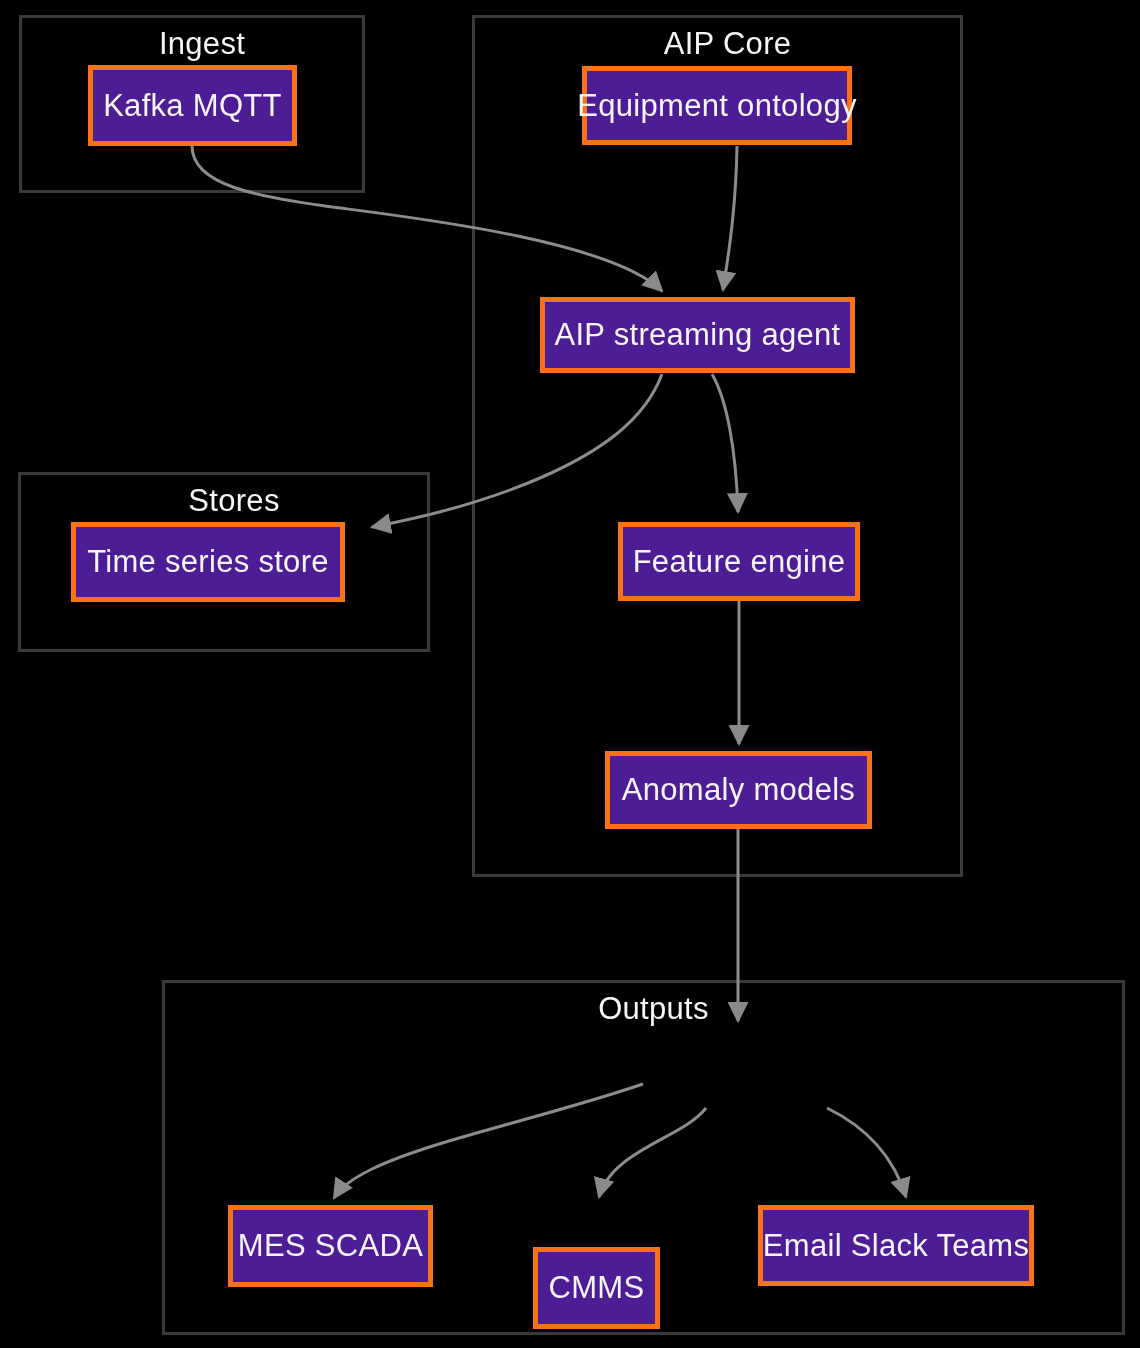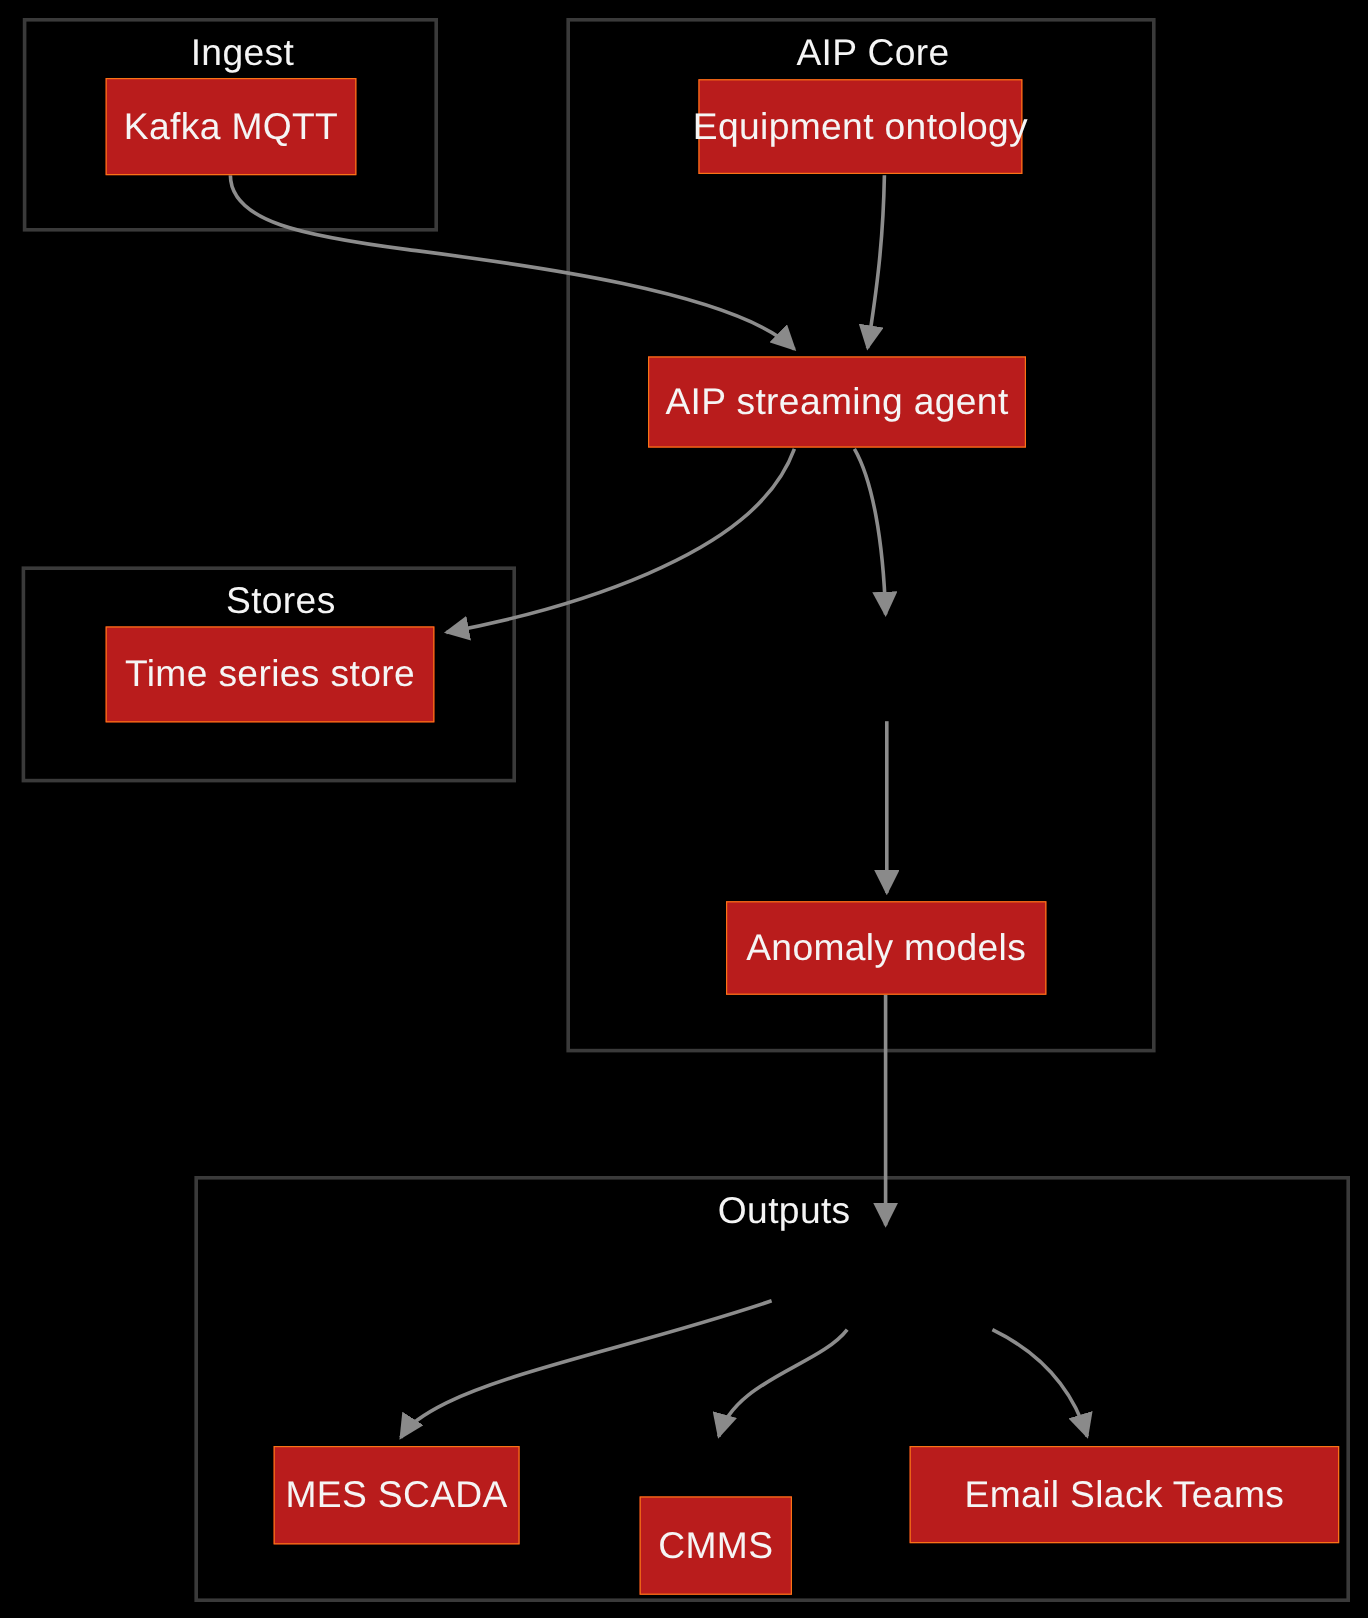--- a/index.html
+++ b/index.html
@@ -35,22 +35,22 @@
   .edges {
     position: absolute;
     left: 0;
     top: 0;
     z-index: 2;
     pointer-events: none;
   }
   .node {
     position: absolute;
     box-sizing: border-box;
-    border: 1px solid #f97316;
-    background: #b91c1c;
+    border: 5px solid #f97316;
+    background: #4c1d95;
     color: #f5f5f5;
     font-size: 31px;
     letter-spacing: 0.3px;
     display: flex;
     align-items: center;
     justify-content: center;
     z-index: 3;
     white-space: nowrap;
   }
 </style>
@@ -99,35 +99,38 @@
   </div>
 
   <div class="node" style="left:582px; top:66px; width:270px; height:79px;">
     <span>Equipment ontology</span>
   </div>
 
   <div class="node" style="left:540px; top:297px; width:315px; height:76px;">
     <span>AIP streaming agent</span>
   </div>
 
-  <div class="node" style="left:88px; top:522px; width:274px; height:80px;">
+  <div class="node" style="left:71px; top:522px; width:274px; height:80px;">
     <span>Time series store</span>
   </div>
 
+  <div class="node" style="left:618px; top:522px; width:242px; height:79px;">
+    <span>Feature engine</span>
+  </div>
 
   <div class="node" style="left:605px; top:751px; width:267px; height:78px;">
     <span>Anomaly models</span>
   </div>
 
 
   <div class="node" style="left:228px; top:1205px; width:205px; height:82px;">
     <span>MES SCADA</span>
   </div>
 
   <div class="node" style="left:533px; top:1205px; width:127px; height:82px;margin-top:42px;">
     <span>CMMS</span>
   </div>
 
-  <div class="node" style="left:758px; top:1205px; width:358px; height:81px;">
+  <div class="node" style="left:758px; top:1205px; width:276px; height:81px;">
     <span>Email Slack Teams</span>
   </div>
 
 </div>
 
 </body></html>

